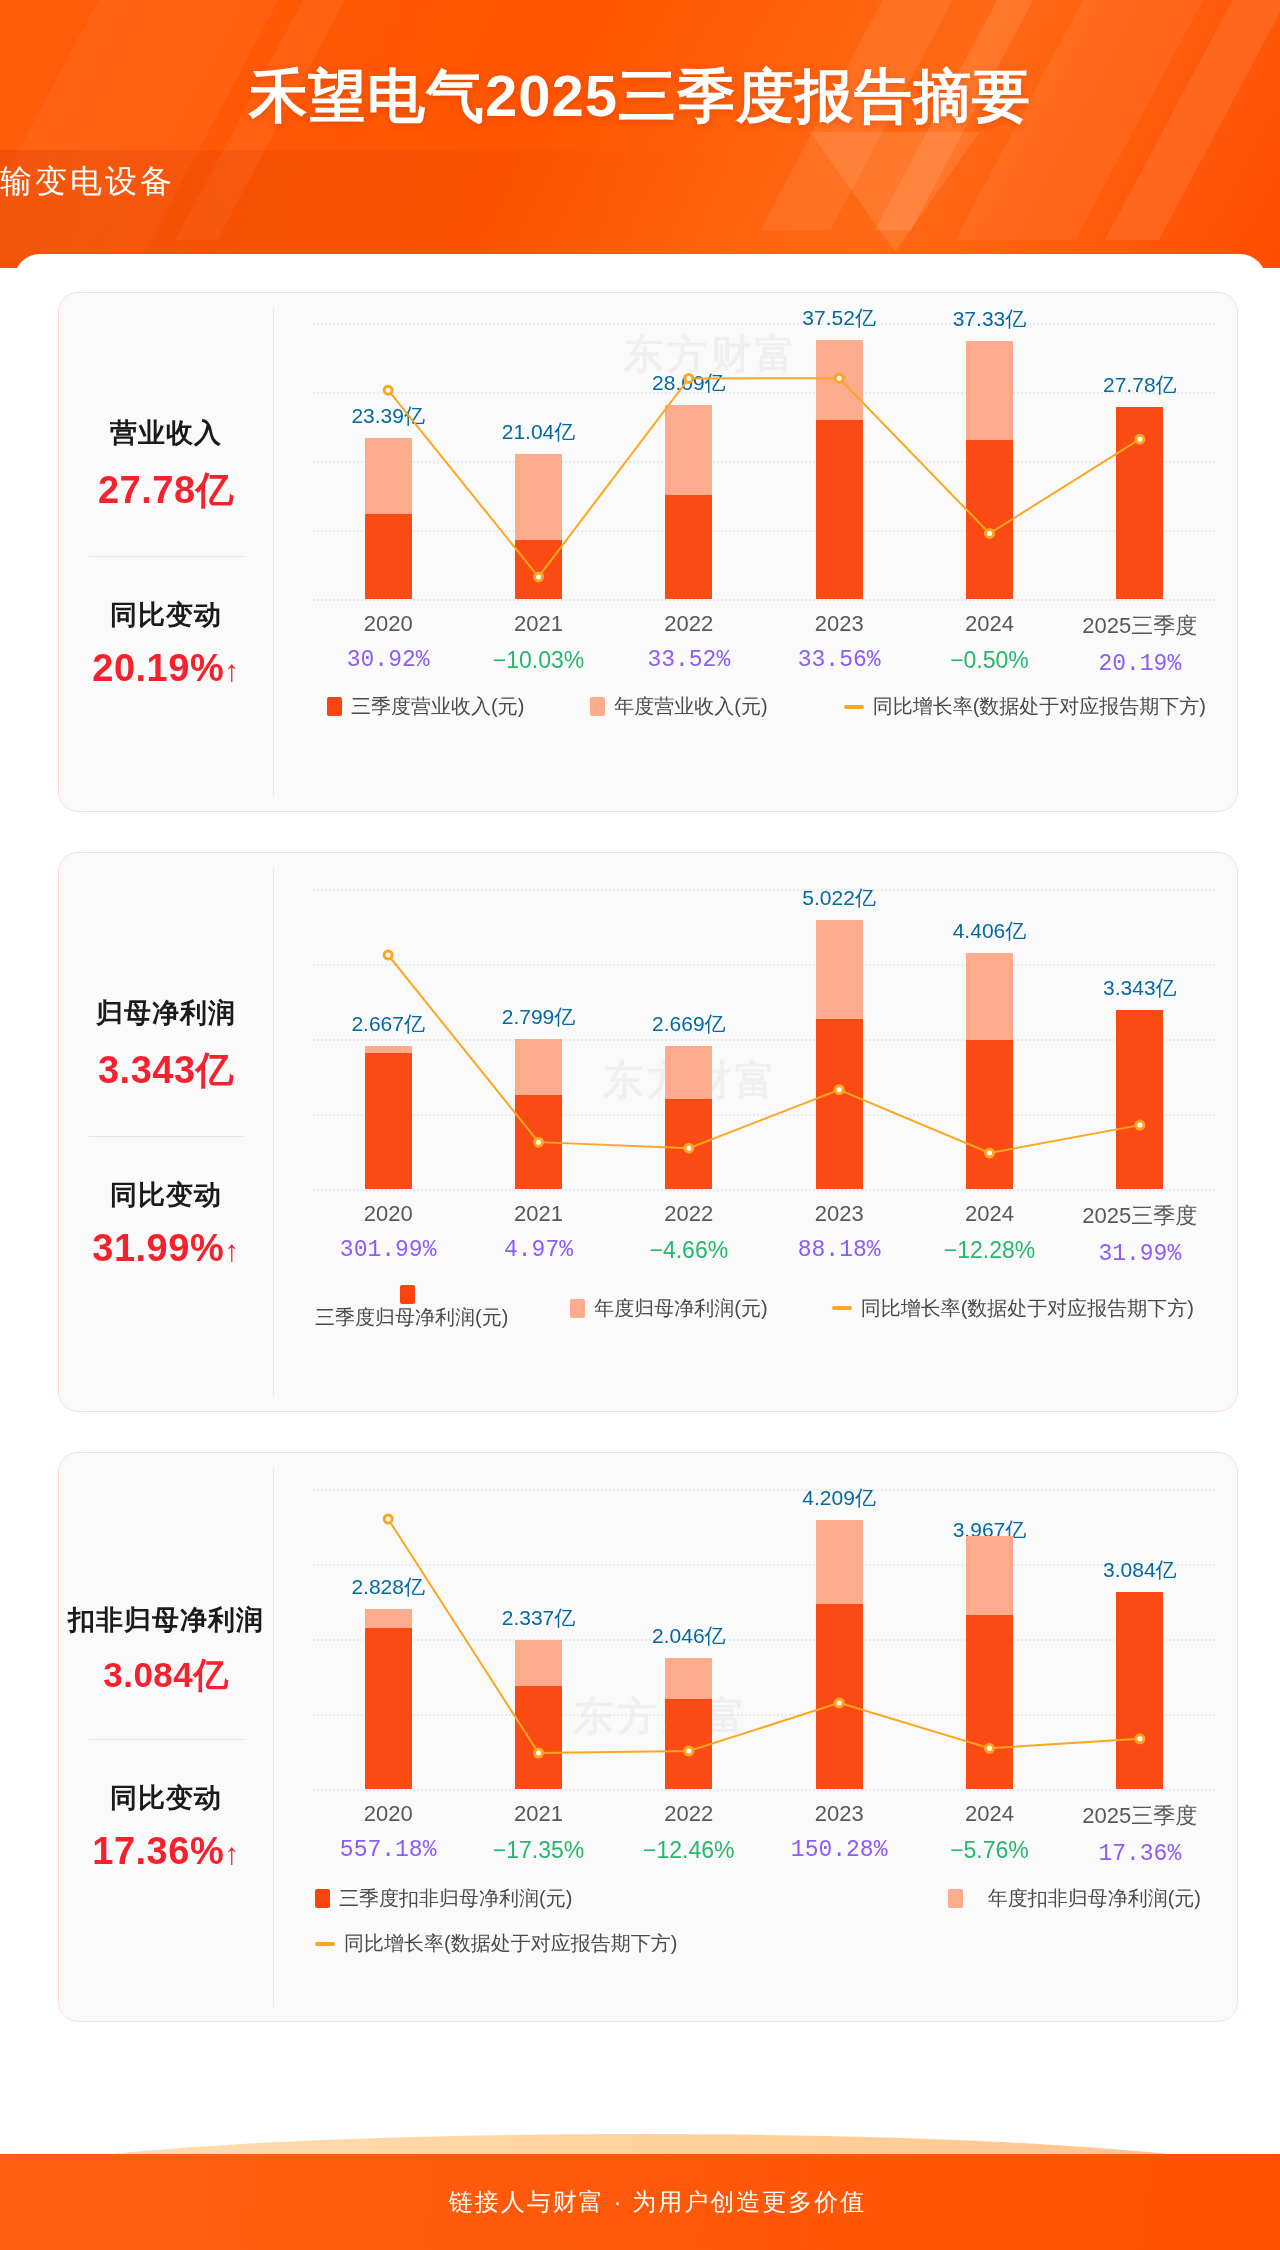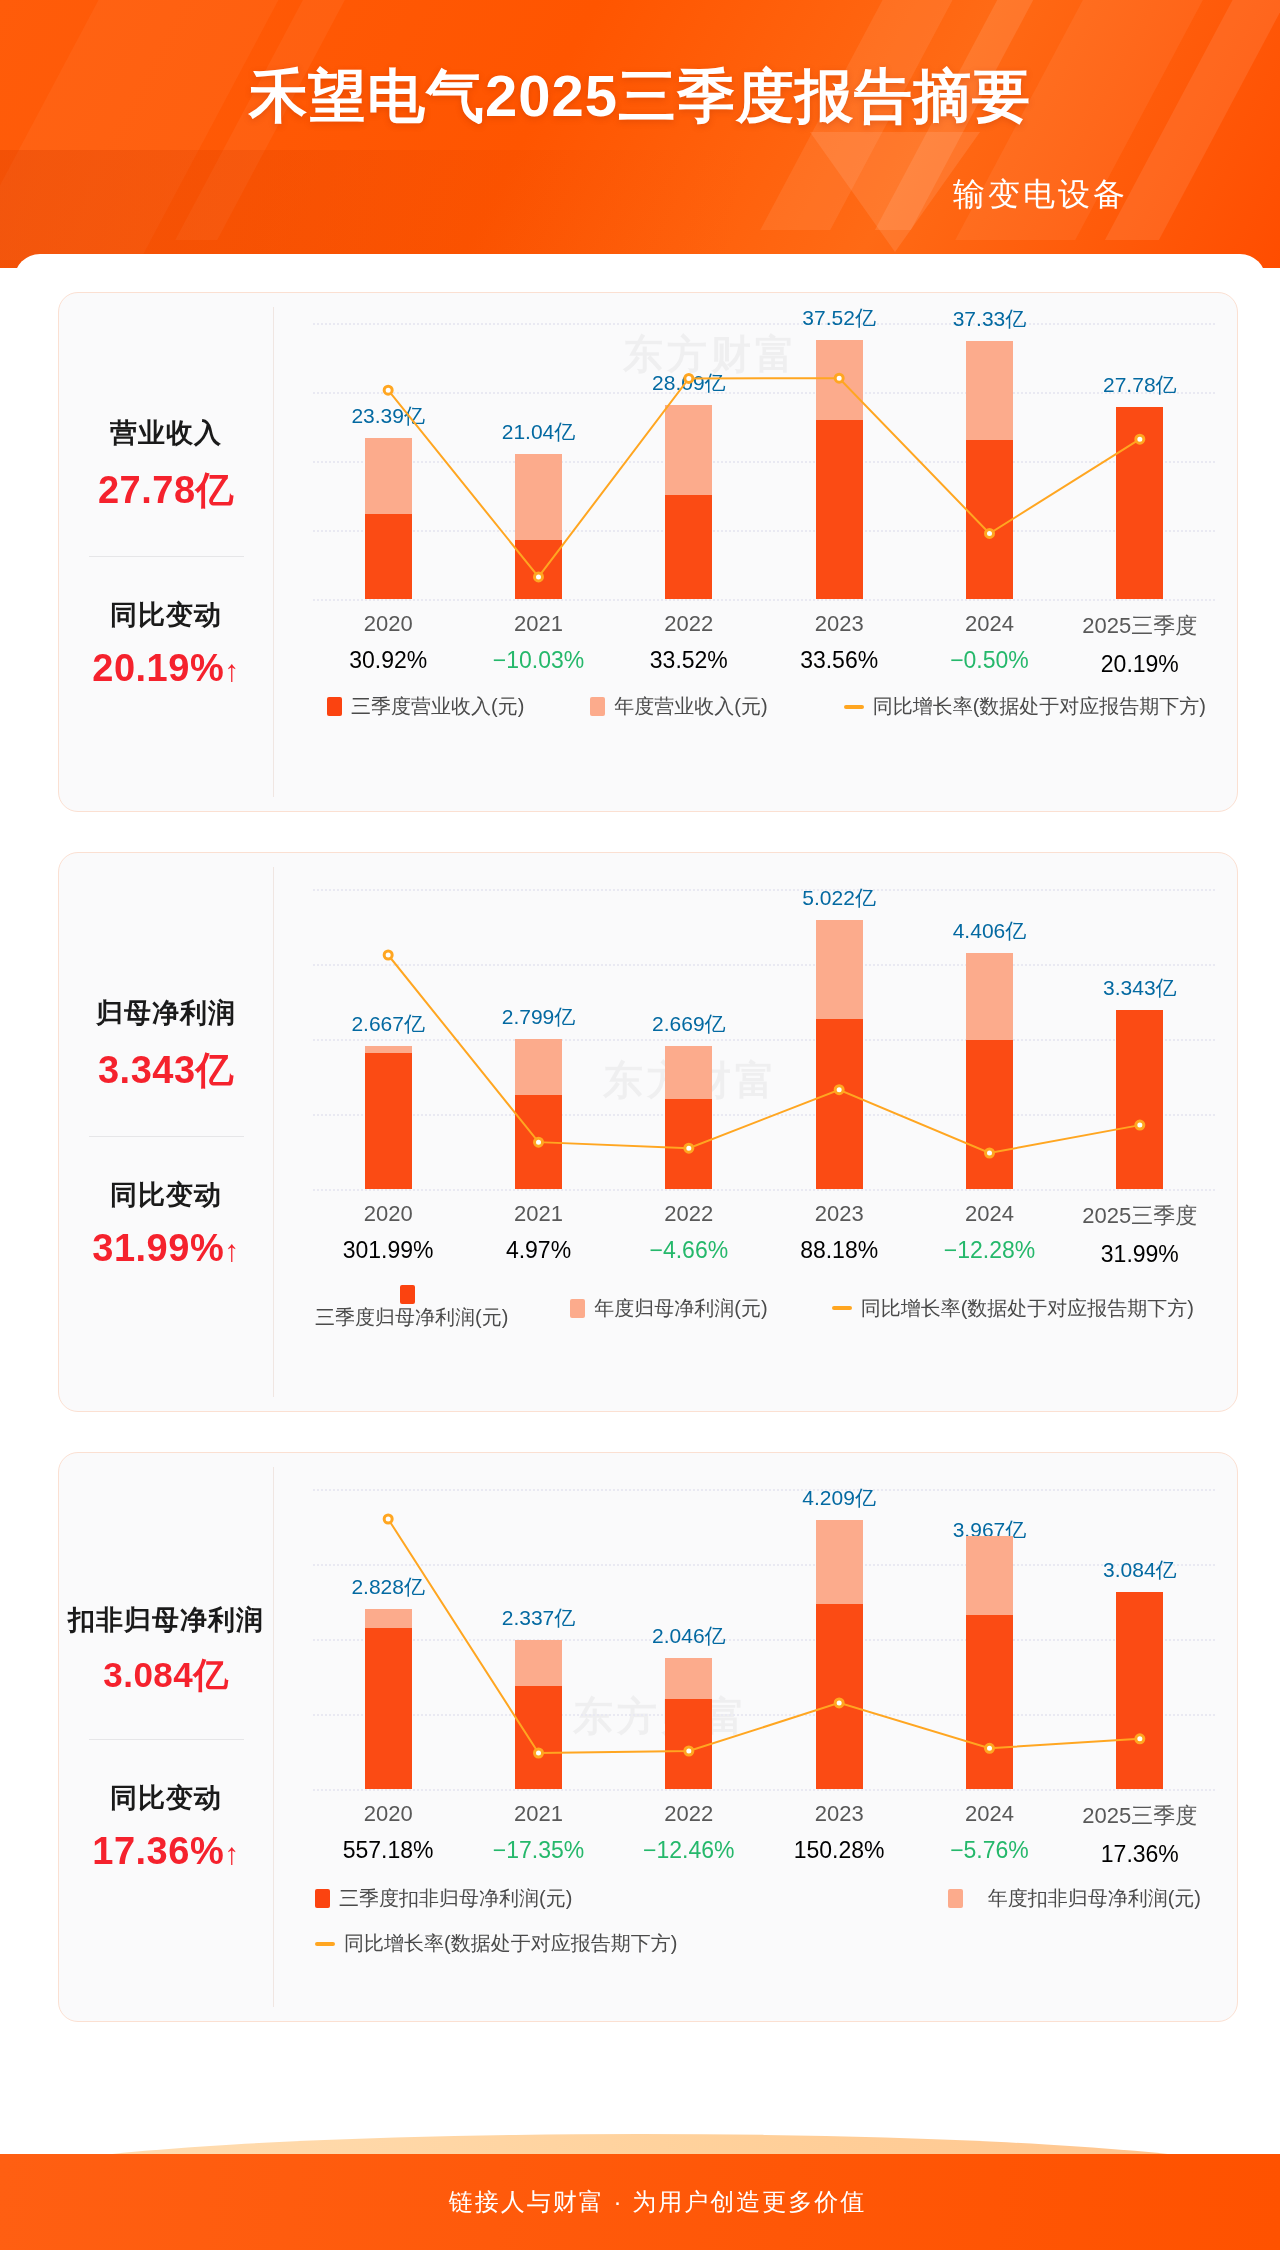--- a/index.html
+++ b/index.html
@@ -30,21 +30,21 @@
     position:absolute; right:300px; top:132px; width:170px; height:120px;
     background:rgba(255,255,255,0.10);
     clip-path:polygon(0 0,100% 0,50% 100%);
   }
   .title {
     position:absolute; left:0; top:58px; width:1280px; text-align:center;
     color:#fff; font-size:58px; font-weight:bold; letter-spacing:1px;
     text-shadow:0 2px 6px rgba(150,35,0,0.25);
   }
   .subtitle {
-    position:absolute; left:0; top:173px; width:1128px; text-align:right;
+    position:absolute; left:0; top:160px; width:1128px; text-align:left;
     color:#ffffff; font-size:32px; letter-spacing:3px;
   }
   
   .card {
     position:absolute; left:14px; top:254px; width:1252px; height:1878px;
     background:#ffffff; border-radius:26px;
   }
   
   .panel {
     position:absolute; left:44px; width:1180px;
@@ -88,21 +88,21 @@
 
   .lineSvg { position:absolute; left:0; top:0; width:100%; height:100%; overflow:visible; }
 
   .xaxis { position:absolute; left:40px; right:22px; display:flex; }
   #xaxis1 { top:318px; }
   #xaxis2 { top:348px; }
   #xaxis3 { top:348px; }
   .xcell { flex:1; text-align:center; }
   .xyear { font-size:22px; color:#585858; }
   .xpct  { font-size:23px; margin-top:10px; }
-  .pos { color:#000000; }
+  .pos { color:#8b5cf6;font-family:Liberation Mono, monospace; }
   .neg { color:#25b86b; }
 
   .legend { position:absolute; left:42px; right:22px; display:flex; align-items:center; }
   #legend1 { top:400px; }
   #legend2 { top:432px; }
   #legend3 { top:432px; flex-wrap:wrap; }
   .lgi { display:flex; align-items:center; font-size:20px; color:#4a4a4a; white-space:nowrap; }
   .sw { width:15px; height:19px; border-radius:2px; margin-right:9px; }
   .sw.dark { background:#fb4310; }
   .sw.light { background:#fcab8c; }

